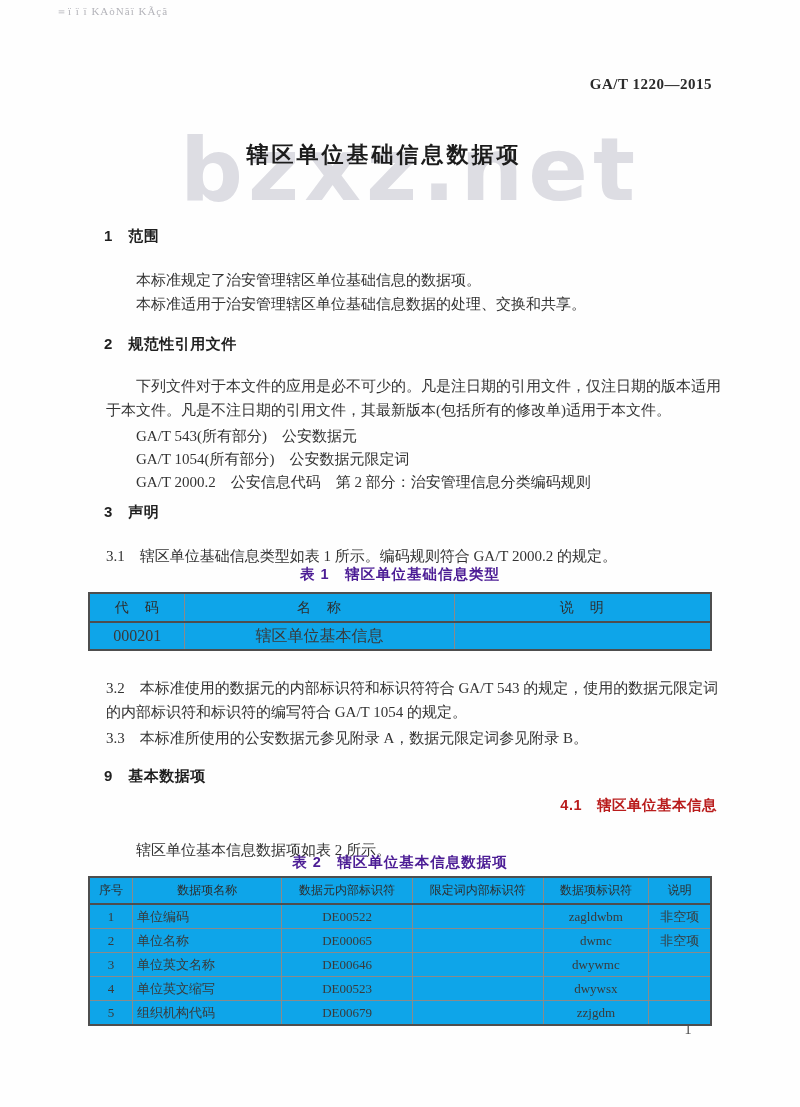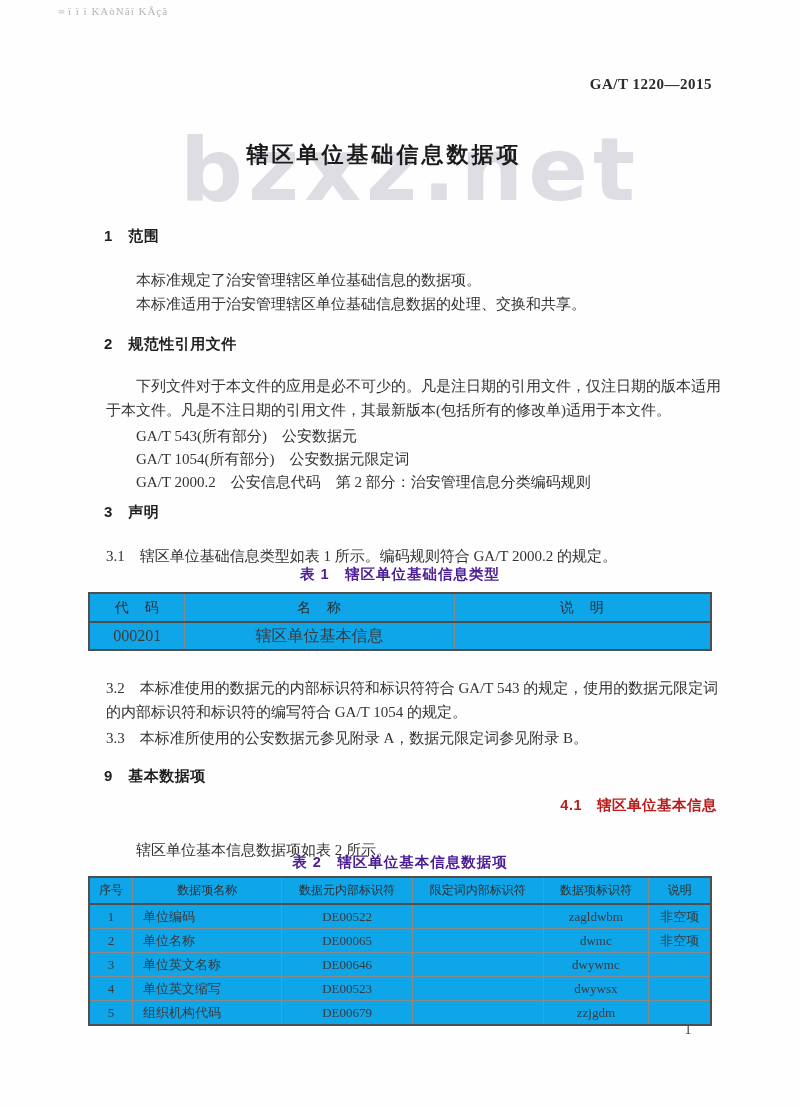--- a/index.html
+++ b/index.html
@@ -65,21 +65,21 @@
   table.tbl th, table.tbl td{
     border:1px solid #8a8a8a;
     text-align:center;vertical-align:middle;
     padding:0 4px;overflow:hidden;white-space:nowrap;
   }
   table.tbl thead th{border-bottom:2px solid #4e4e4e;font-weight:normal;color:#2e2e2e;}
   table.t1 thead th{height:27px;font-size:14px;letter-spacing:1px;}
   table.t1 tbody td{height:26px;font-size:16px;color:#3a3a3a;}
   table.t2 thead th{height:25px;font-size:12px;}
   table.t2 tbody td{height:23px;font-size:13px;color:#3a3a3a;}
-  table.t2 tbody td.al{text-align:left;padding-left:10px;}
+  table.t2 tbody td.al{text-align:left;padding-left:4px;}
 
   .page-number{
     position:absolute;left:678px;top:1022px;width:20px;
     text-align:center;font-size:14px;color:#444;
   }
 </style>
 </head>
 <body>
 
 <div class="page">

